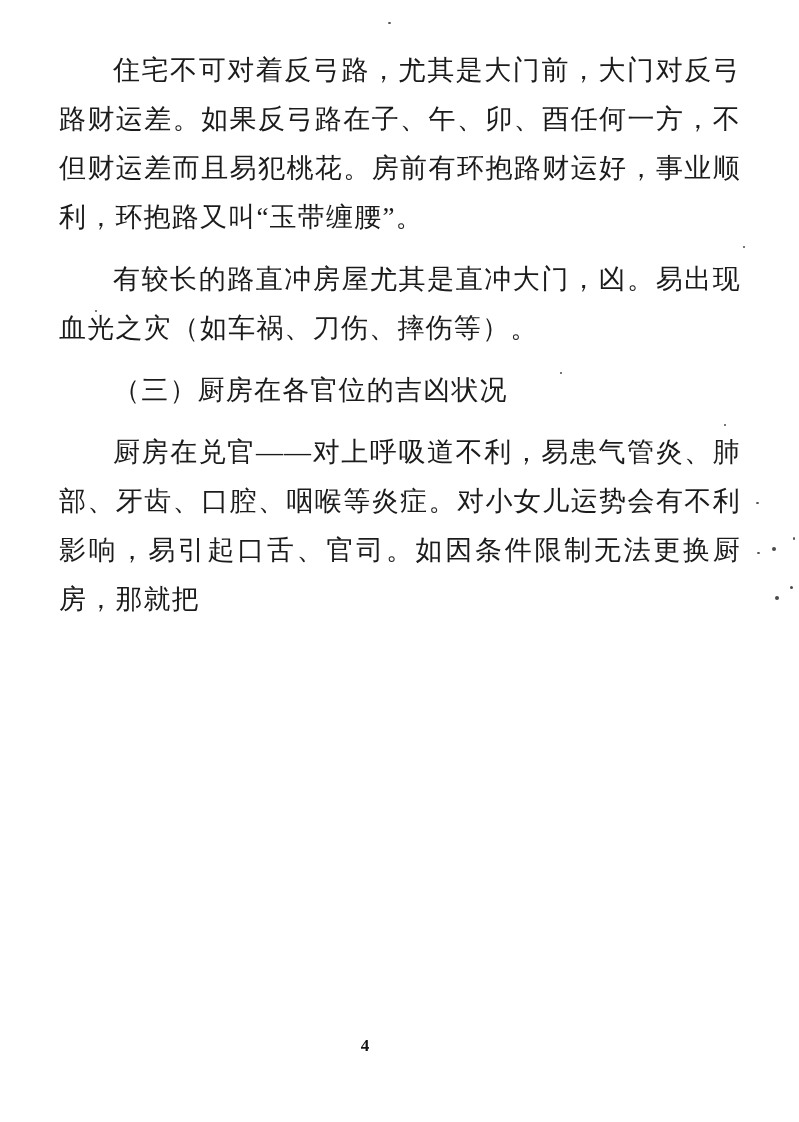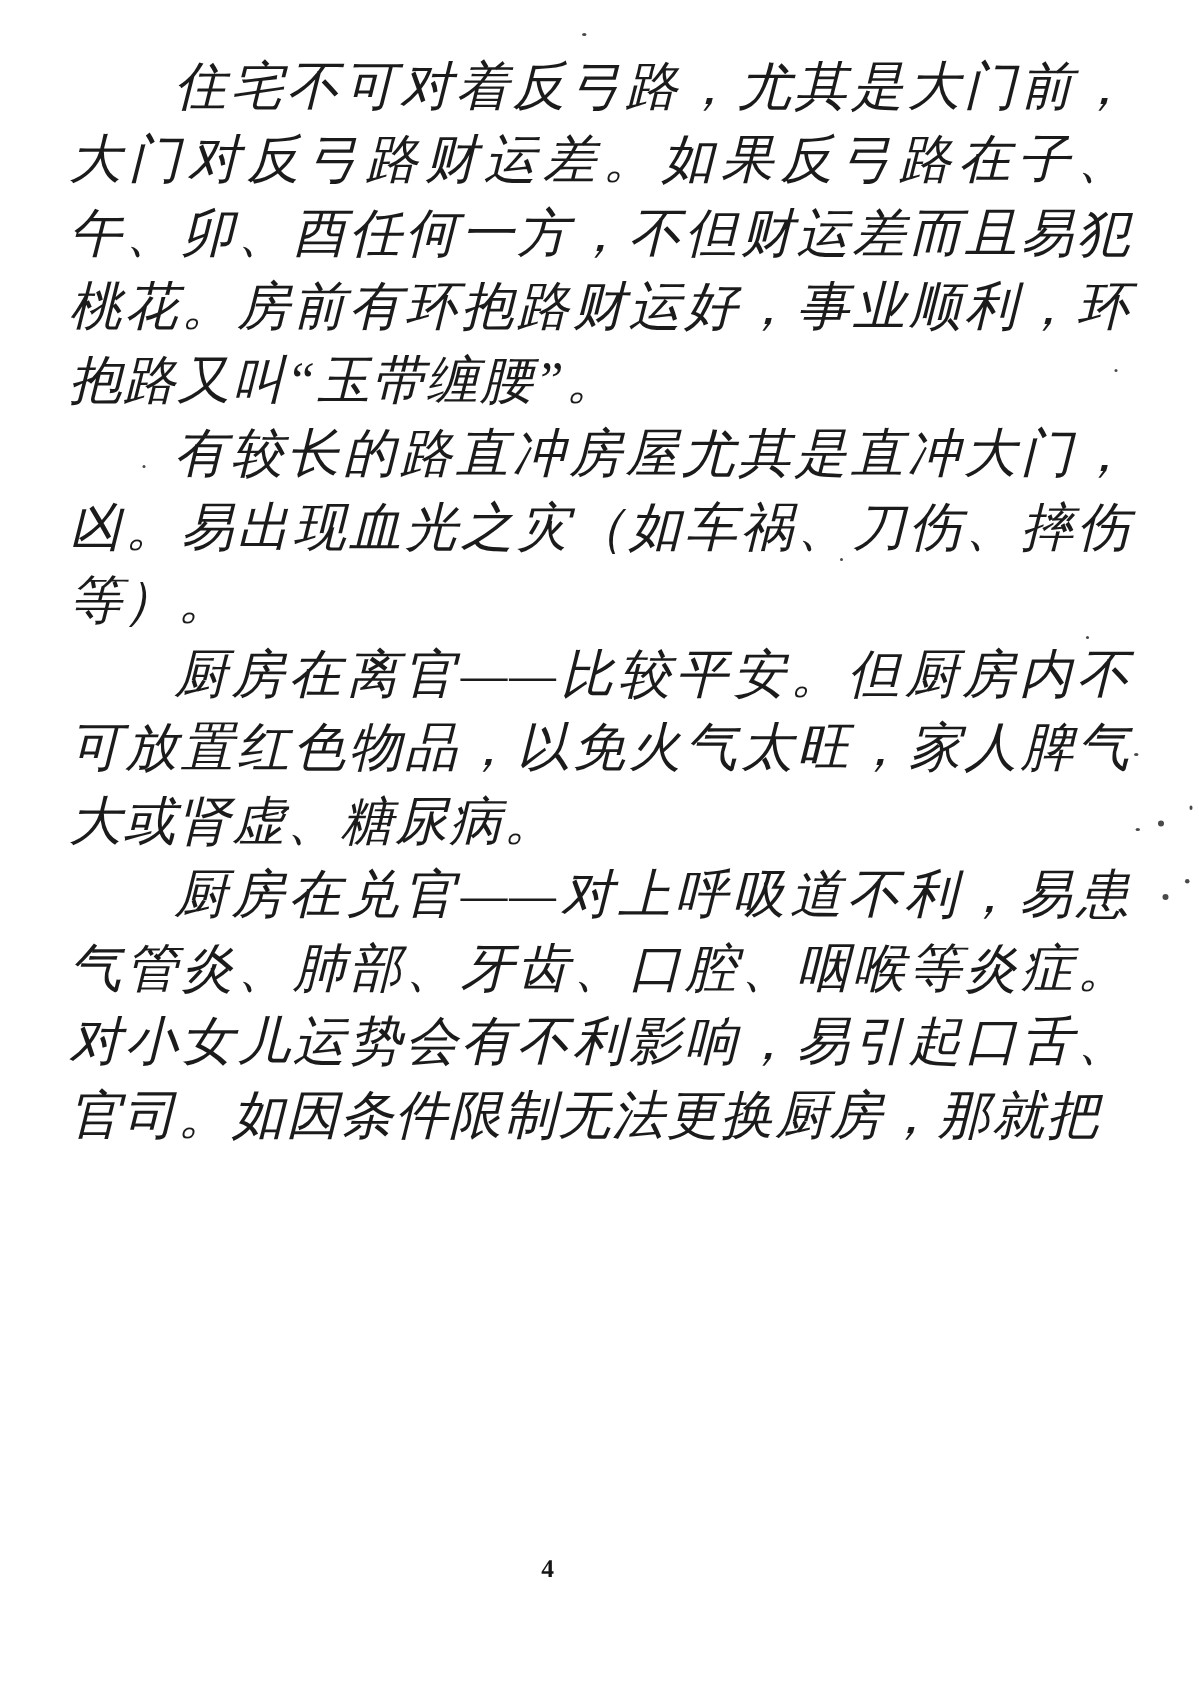--- a/index.html
+++ b/index.html
@@ -16,29 +16,28 @@
     font-family: "Liberation Serif", "DejaVu Serif", serif;
     color: #1b1b1b;
   }
   .body-text {
     position: absolute;
     left: 46px;
     top: 33px;
     width: 708px;
   }
   .para {
-    margin: 0;
-    font-size: 35px;
+    margin: 13px;
+    font-size: 27px;
     line-height: 49px;
     letter-spacing: 1.2px;
     text-align: justify;
     text-justify: inter-character;
     text-indent: 2em;
     word-break: break-all;
-    font-style: italic;
     -webkit-font-smoothing: antialiased;
   }
   .page-number {
     position: absolute;
     left: 320px;
     top: 1036px;
     width: 90px;
     text-align: center;
     font-size: 17px;
     font-weight: bold;
@@ -51,21 +50,21 @@
   }
 </style>
 </head>
 <body>
 
 <div class="page">
 
   <div class="body-text">
     <p class="para">住宅不可对着反弓路，尤其是大门前，大门对反弓路财运差。如果反弓路在子、午、卯、酉任何一方，不但财运差而且易犯桃花。房前有环抱路财运好，事业顺利，环抱路又叫“玉带缠腰”。</p>
     <p class="para">有较长的路直冲房屋尤其是直冲大门，凶。易出现血光之灾（如车祸、刀伤、摔伤等）。</p>
-    <p class="para">厨房在离官——比较平安。但厨房内不可放置红色物品，以免火气太旺，家人脾气大或肾虚、糖尿病。</p>
+    <p class="para">（三）厨房在各官位的吉凶状况</p>
     <p class="para">厨房在兑官——对上呼吸道不利，易患气管炎、肺部、牙齿、口腔、咽喉等炎症。对小女儿运势会有不利影响，易引起口舌、官司。如因条件限制无法更换厨房，那就把</p>
   </div>
 
   <div class="page-number">4</div>
 
   <div class="speck" style="left:388px; top:22px;  width:3px; height:2px;"></div>
   <div class="speck" style="left:743px; top:246px; width:2px; height:2px;"></div>
   <div class="speck" style="left:724px; top:424px; width:2px; height:2px;"></div>
   <div class="speck" style="left:756px; top:502px; width:3px; height:2px;"></div>
   <div class="speck" style="left:793px; top:537px; width:2px; height:3px;"></div>

